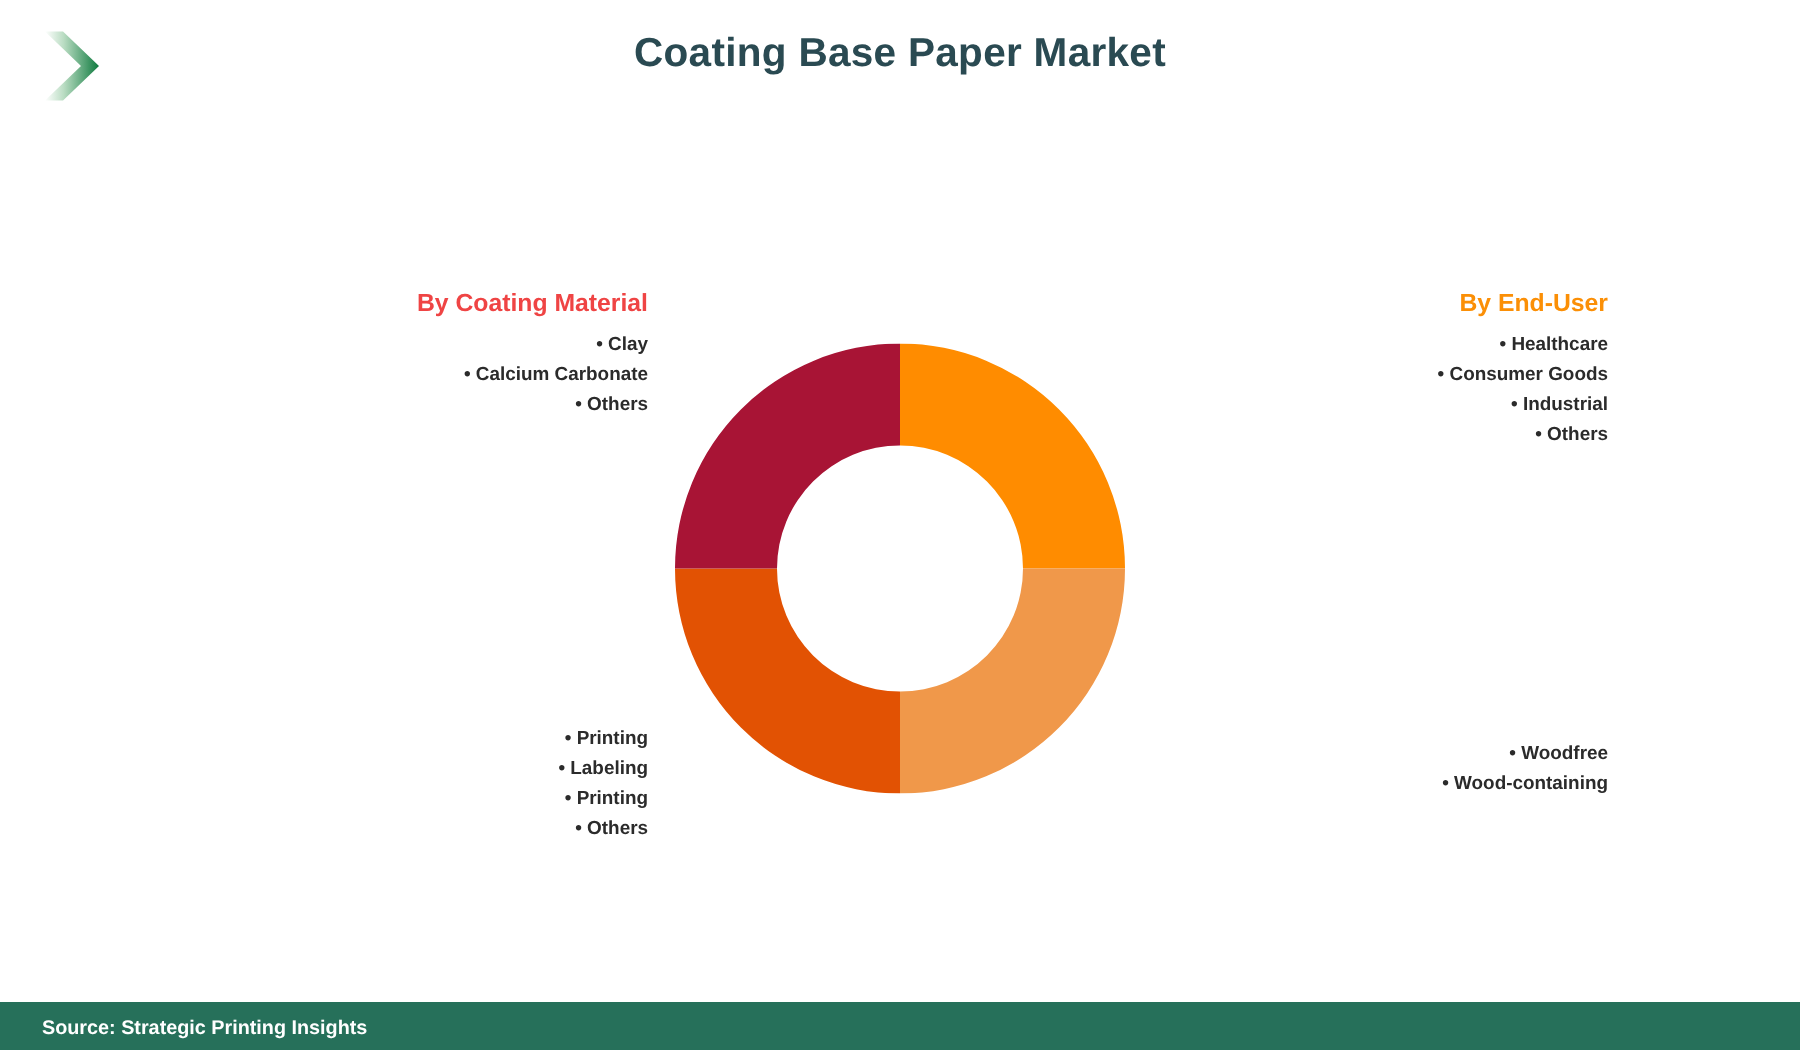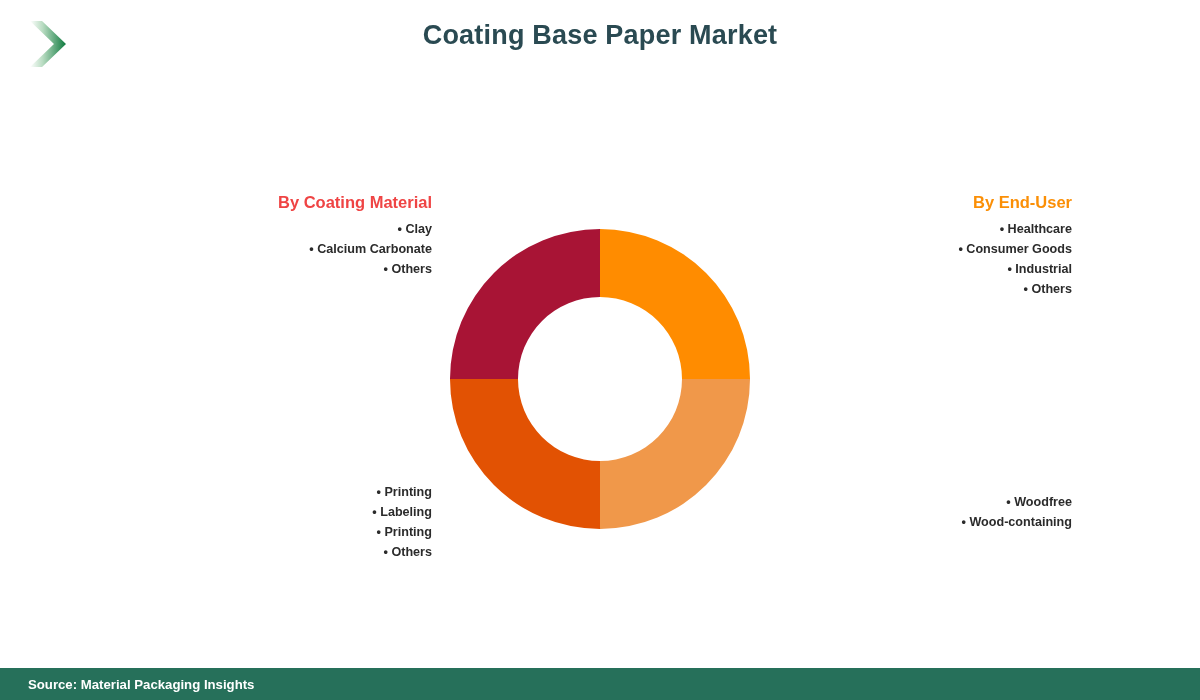--- a/index.html
+++ b/index.html
@@ -199,14 +199,14 @@
 <div class="seg seg-left" id="seg-application">
   <ul class="seg-list">
     <li>Printing</li>
     <li>Labeling</li>
     <li>Printing</li>
     <li>Others</li>
   </ul>
 </div>
 
 <div class="footer" style="background: rgb(38, 112, 90);">
-  <span>Source: Material Packaging Insights</span>
+  <span>Source: Strategic Printing Insights</span>
 </div>
 
 </body></html>

